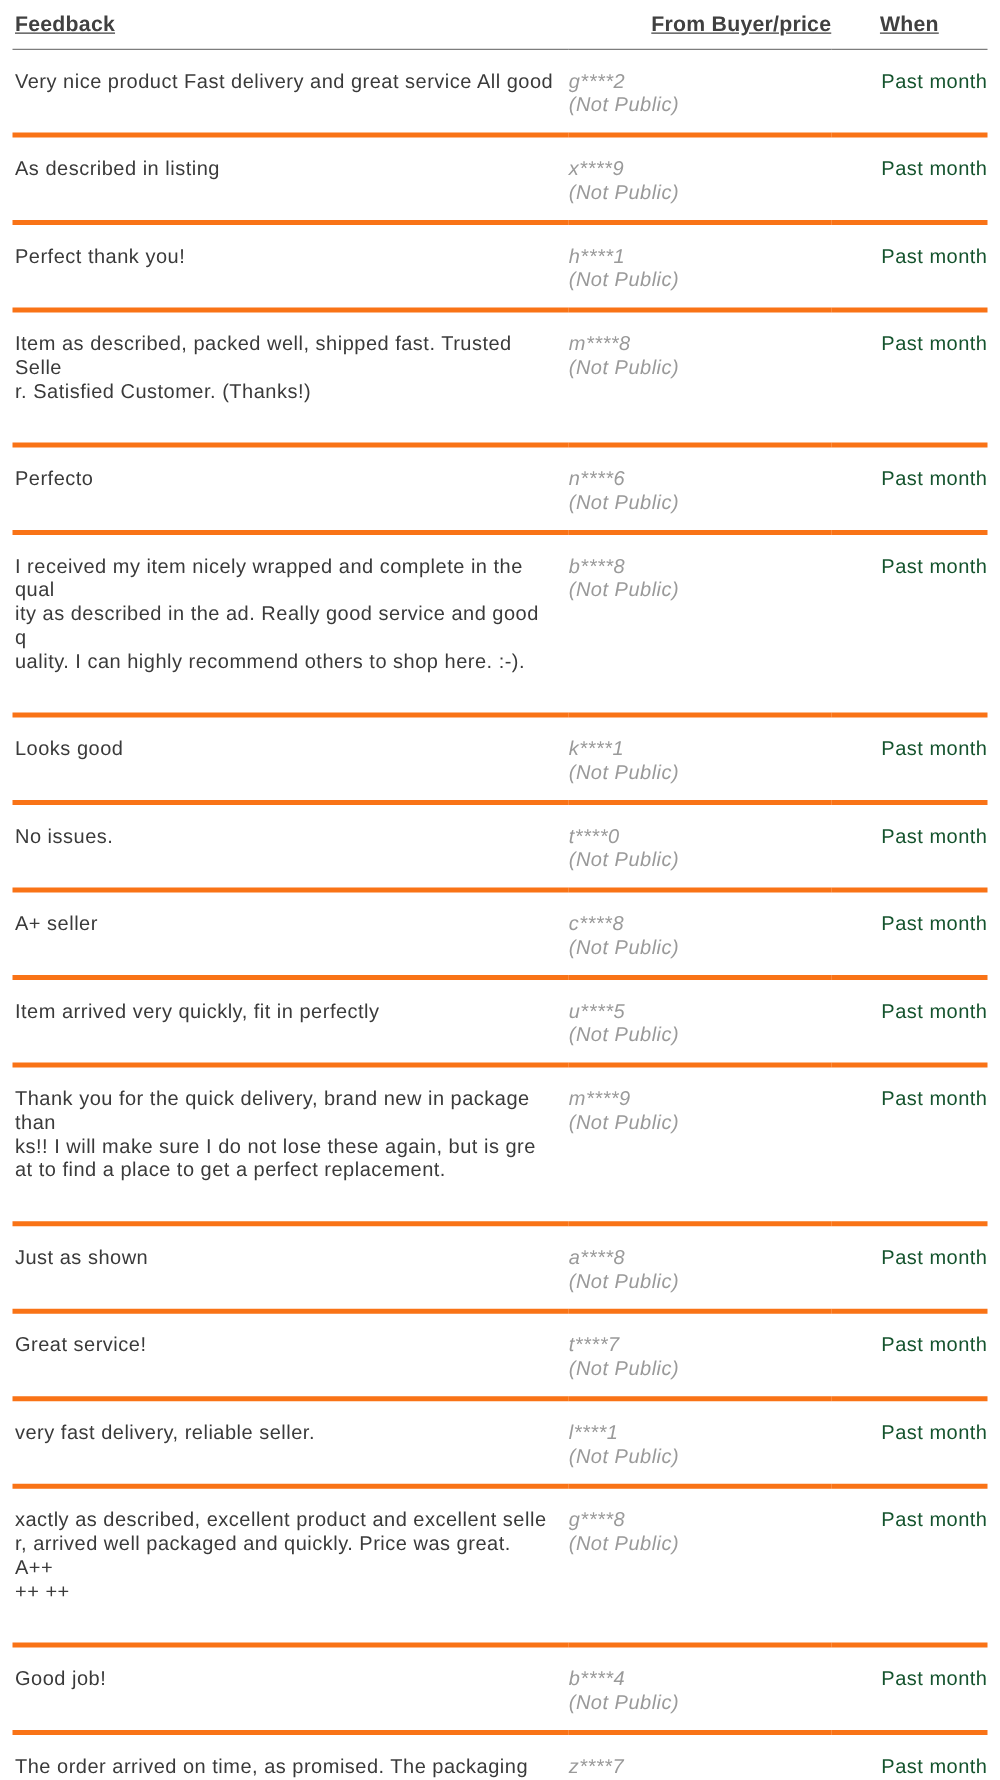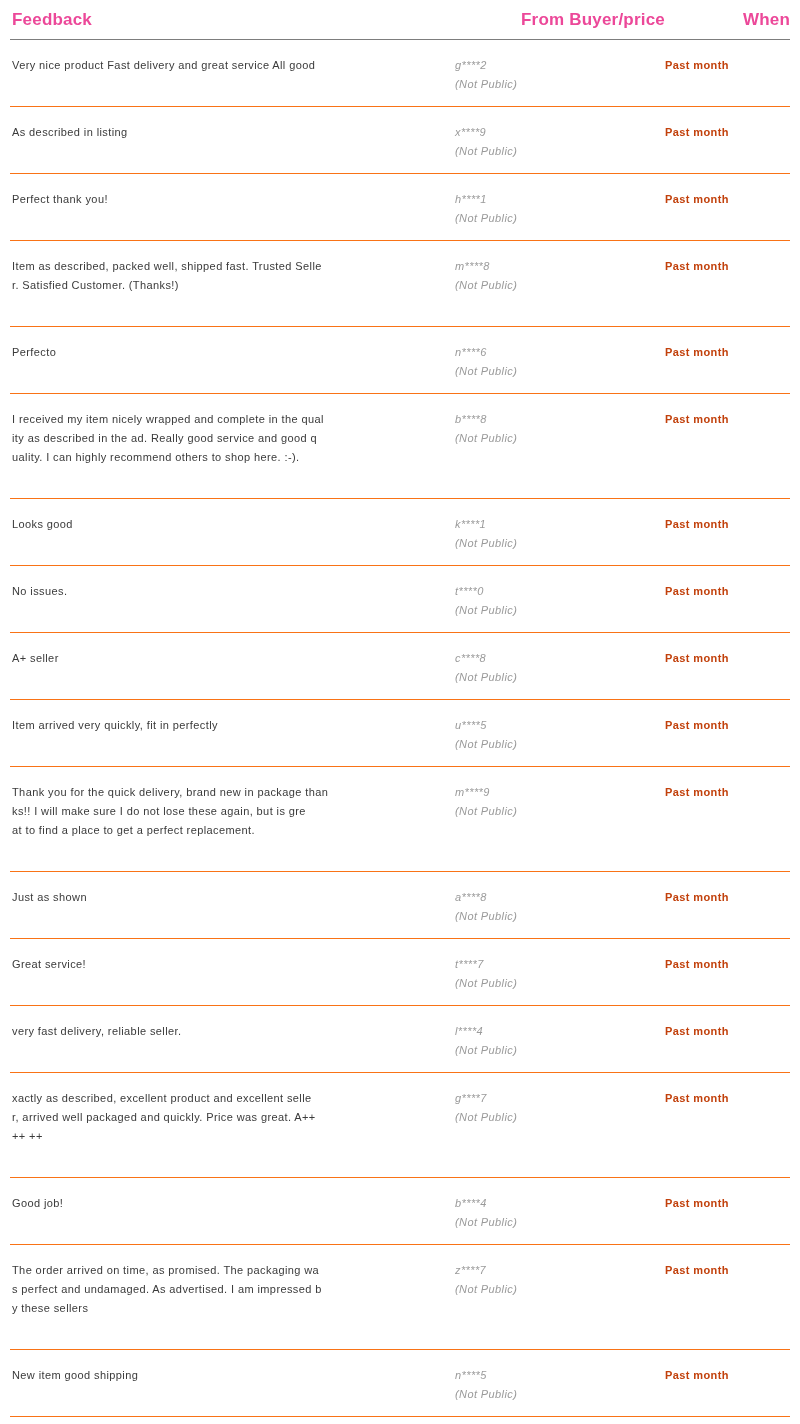--- a/index.html
+++ b/index.html
@@ -16,51 +16,51 @@
   }
   table.feedback-table {
     width: 780px;
     border-collapse: collapse;
     table-layout: fixed;
   }
   th {
     border-bottom: 1px solid #7d7d7d;
     font-size: 17px;
     font-weight: bold;
-    color: #ec4899;
+    color: #404040;
     text-align: left;
     letter-spacing: 0.2px;
     padding: 10px 0 9px 0;
     vertical-align: bottom;
+    text-decoration: underline;
   }
   th.col-feedback { width: 445px; padding-left: 2px; }
   th.col-buyer    { width: 210px; text-align: right; }
-  th.col-when     { width: 125px; text-align: right; }
+  th.col-when     { width: 125px; text-align: center; }
 
   td {
     vertical-align: top;
-    border-bottom: 1px solid #f97316;
-    font-size: 11px;
+    border-bottom: 4px solid #f97316;
+    font-size: 16px;
     line-height: 19px;
     letter-spacing: 0.4px;
     padding: 16px 0 31px 0;
   }
   td.cell-feedback {
     color: #3a3a3a;
     white-space: pre-line;
     padding-left: 2px;
     padding-right: 12px;
   }
   td.cell-buyer { color: #9a9a9a; font-style: italic; }
   
   .buyer-wrap { height: 19px; overflow: visible; }
   td.cell-when {
-    color: #c2410c;
-    text-align: left;
-    font-weight: bold;
+    color: #14532d;
+    text-align: right;
   }
 </style>
 </head>
 <body>
 
 <div class="page">
   <table class="feedback-table">
     <thead>
       <tr>
         <th class="col-feedback">Feedback</th>
@@ -216,34 +216,34 @@
         <div>(Not Public)</div>
       </div>
     </td>
     <td class="cell-when">Past month</td>
   </tr>
 
   <tr class="row">
     <td class="cell-feedback">very fast delivery, reliable seller.</td>
     <td class="cell-buyer">
       <div class="buyer-wrap">
-        <div>l****4</div>
+        <div>l****1</div>
         <div>(Not Public)</div>
       </div>
     </td>
     <td class="cell-when">Past month</td>
   </tr>
 
   <tr class="row">
     <td class="cell-feedback">xactly as described, excellent product and excellent selle
 r, arrived well packaged and quickly. Price was great. A++
 ++ ++</td>
     <td class="cell-buyer">
       <div class="buyer-wrap">
-        <div>g****7</div>
+        <div>g****8</div>
         <div>(Not Public)</div>
       </div>
     </td>
     <td class="cell-when">Past month</td>
   </tr>
 
   <tr class="row">
     <td class="cell-feedback">Good job!</td>
     <td class="cell-buyer">
       <div class="buyer-wrap">

